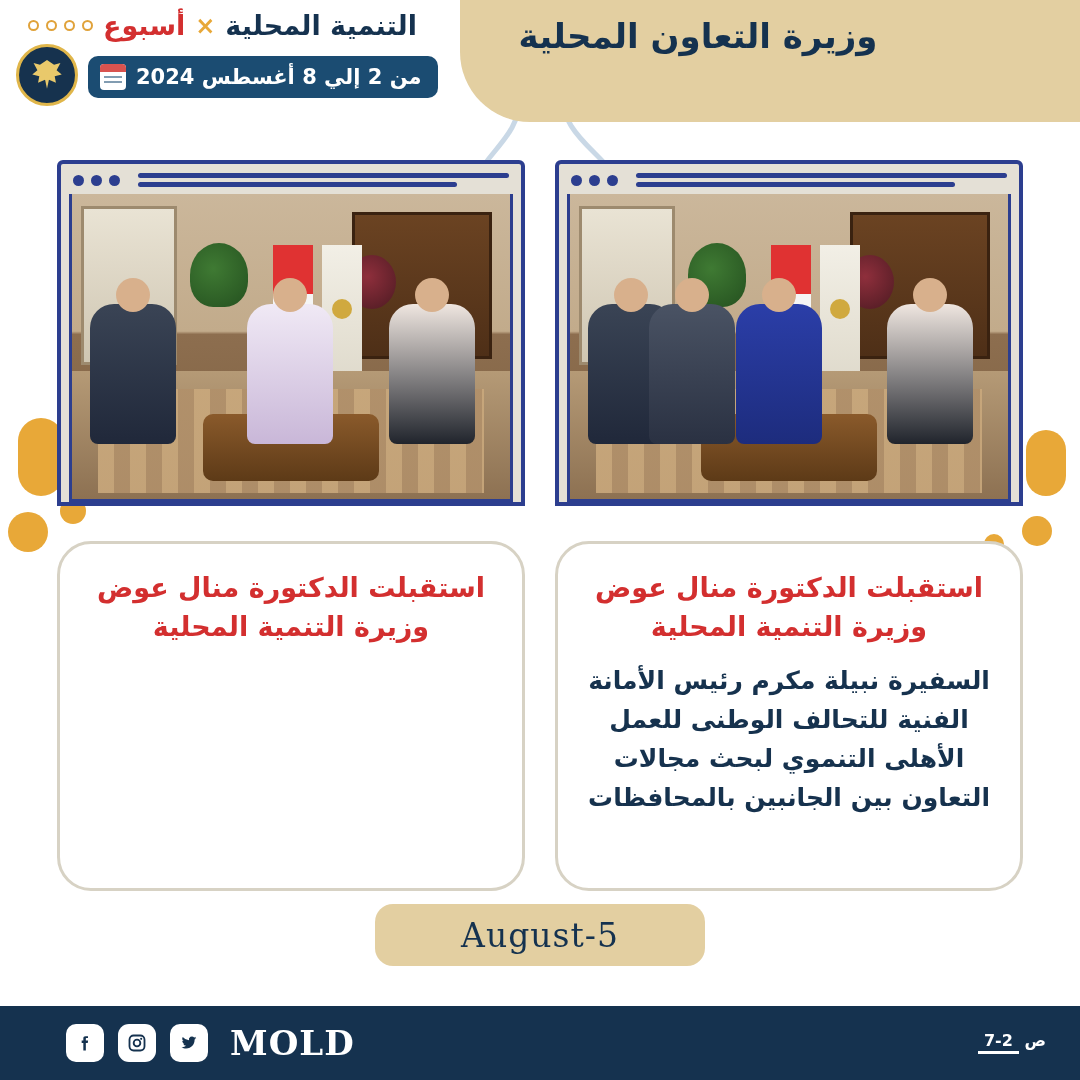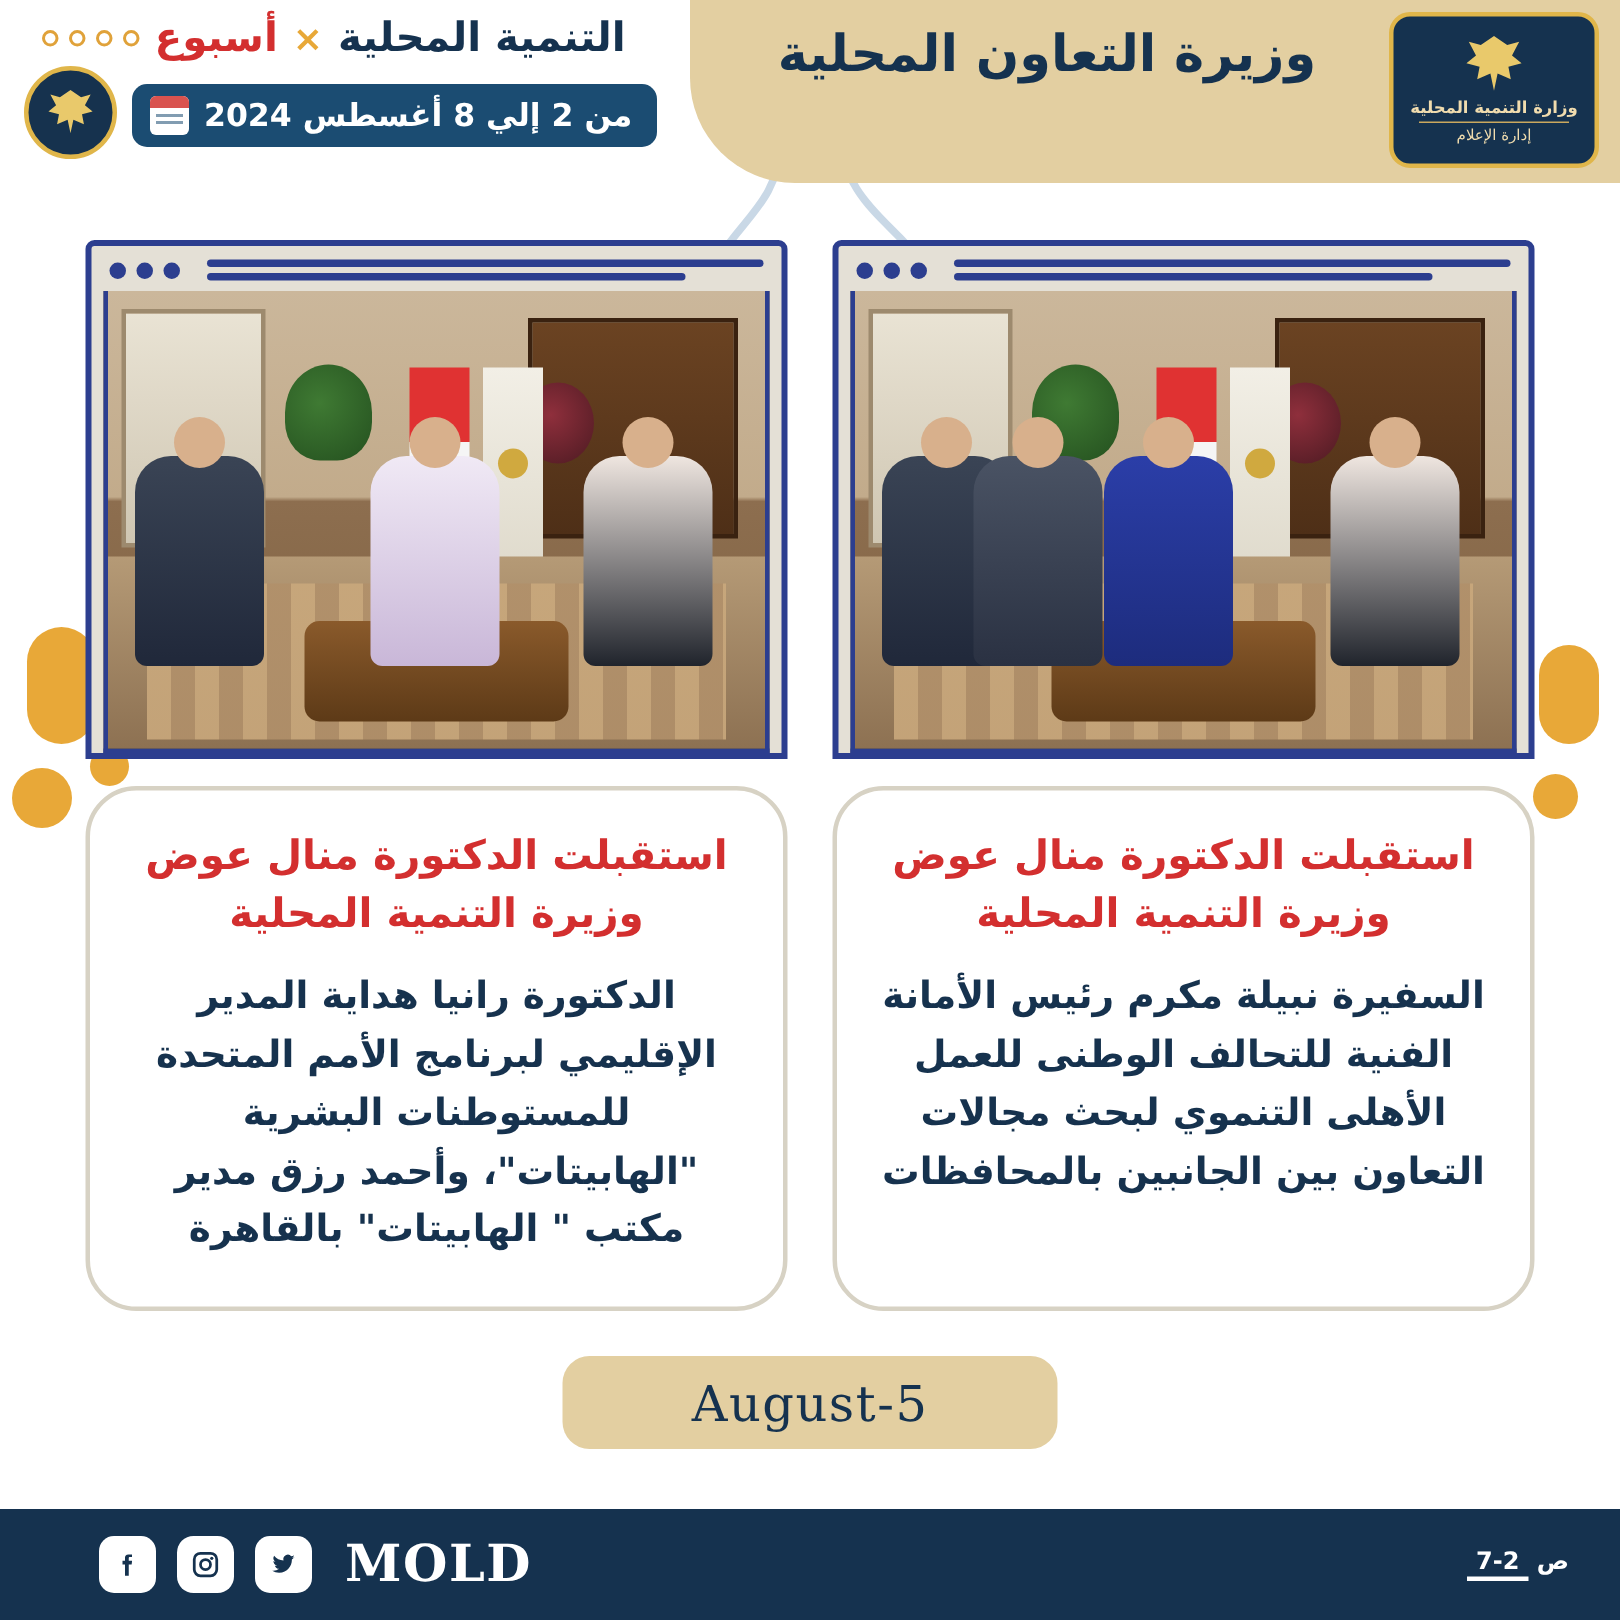--- a/index.html
+++ b/index.html
@@ -208,21 +208,21 @@
     width: 58px; height: 64px; border-radius: 50% 50% 40% 40%;
     background: radial-gradient(circle at 40% 40%, #3f7a33, #24501f);
   }
   .ph-plant2 {
     position: absolute; top: 20%; right: 26%;
     width: 48px; height: 54px; border-radius: 50%;
     background: radial-gradient(circle at 40% 40%, #8f2f3c, #4c1a22);
   }
 
   .textbox {
-    margin-top: 18px;
+    margin-top: 35px;
     background: #ffffff;
     border: 3px solid #d7d2c4;
     border-radius: 34px;
     padding: 24px 26px 26px 26px;
     min-height: 350px;
     text-align: center;
   }
   .tb-title {
     color: #d32f2f; font-size: 27px; font-weight: bold;
     line-height: 1.45; margin-bottom: 16px;
@@ -288,26 +288,20 @@
   <div class="blob b6"></div>
 
   <svg class="curve" viewBox="0 0 1080 120" preserveAspectRatio="none">
     <path d="M560,0 C560,60 620,70 620,110" fill="none" stroke="#c9d8e6" stroke-width="5"></path>
     <path d="M520,10 C520,60 470,70 470,120" fill="none" stroke="#c9d8e6" stroke-width="5"></path>
   </svg>
 
   <div class="header">
     <div class="header-left-panel"></div>
 
-    <div class="logo-badge">
-      <div class="logo-eagle"></div>
-      <div class="logo-line1">وزارة التنمية المحلية</div>
-      <div class="logo-sep"></div>
-      <div class="logo-line2">إدارة الإعلام</div>
-    </div>
 
     <div class="title-wrap">
       <div class="title-sub">وزيرة التعاون المحلية</div>
     </div>
 
     <div class="hdr-topline">
       <div class="txt1">التنمية المحلية</div>
       <div class="sep-x">×</div>
       <div class="txt2">أسبوع</div>
       <div class="dots">
@@ -404,21 +398,20 @@
           <div class="ph-person ph-p3" style="left:40%;background:linear-gradient(180deg,#f0e9f5,#c9b7d8)">
               <div class="ph-head"></div>
             </div>
           <div class="ph-person ph-p4">
               <div class="ph-head"></div>
             </div>
         </div>
       </div>
       <div class="textbox">
         <div class="tb-title">استقبلت الدكتورة منال عوض وزيرة التنمية المحلية</div>
-        <div class="tb-body">الدكتورة رانيا هداية المدير الإقليمي لبرنامج الأمم المتحدة للمستوطنات البشرية "الهابيتات"، وأحمد رزق مدير مكتب " الهابيتات" بالقاهرة</div>
       </div>
     </div>
   </div>
 
   <div class="date-banner">
     <span>5-August</span>
   </div>
 
   <div class="footer">
     <div class="social">

